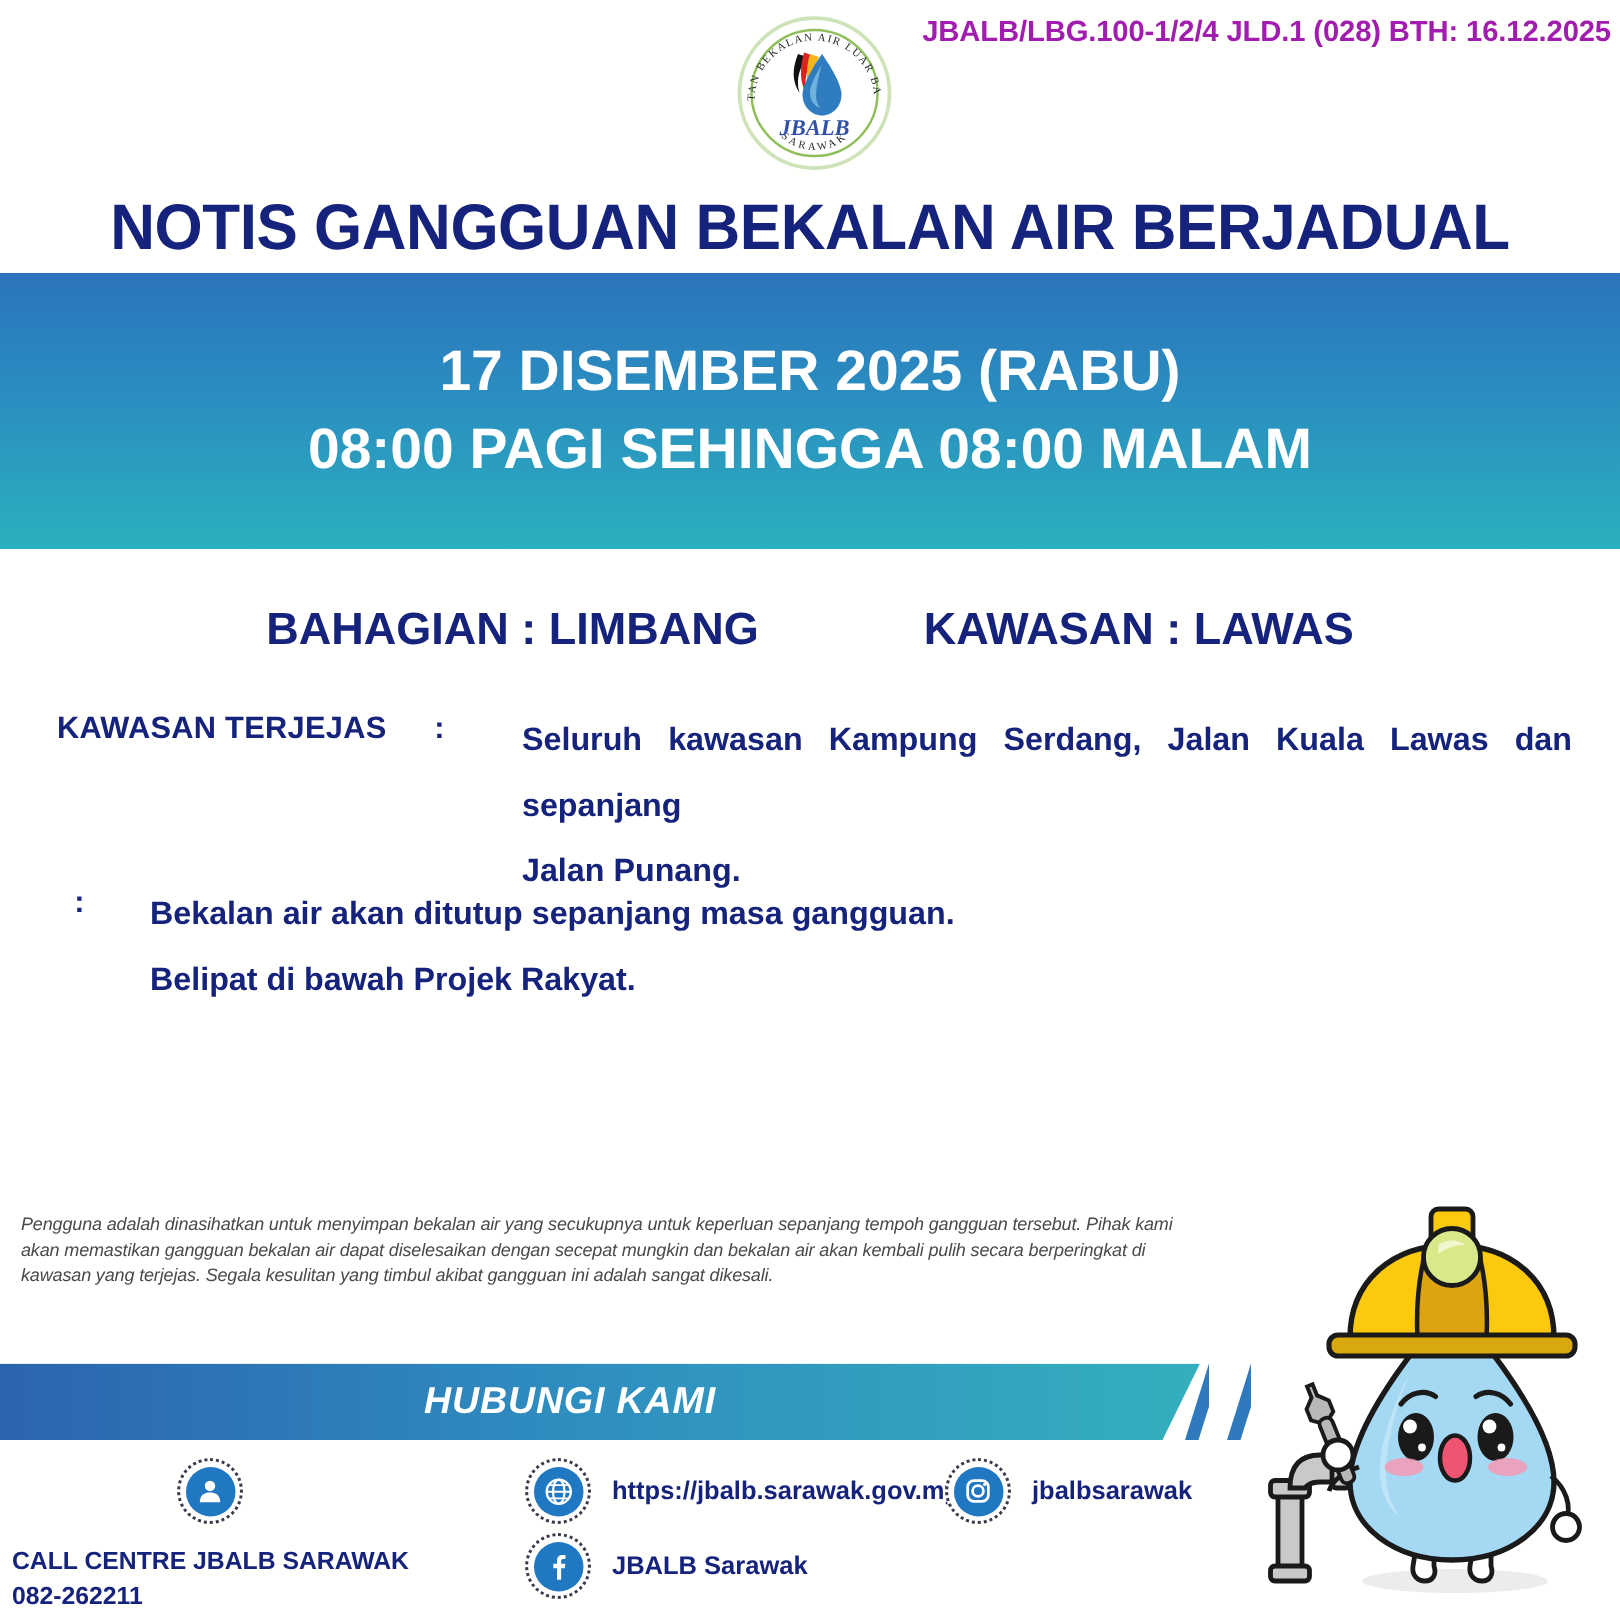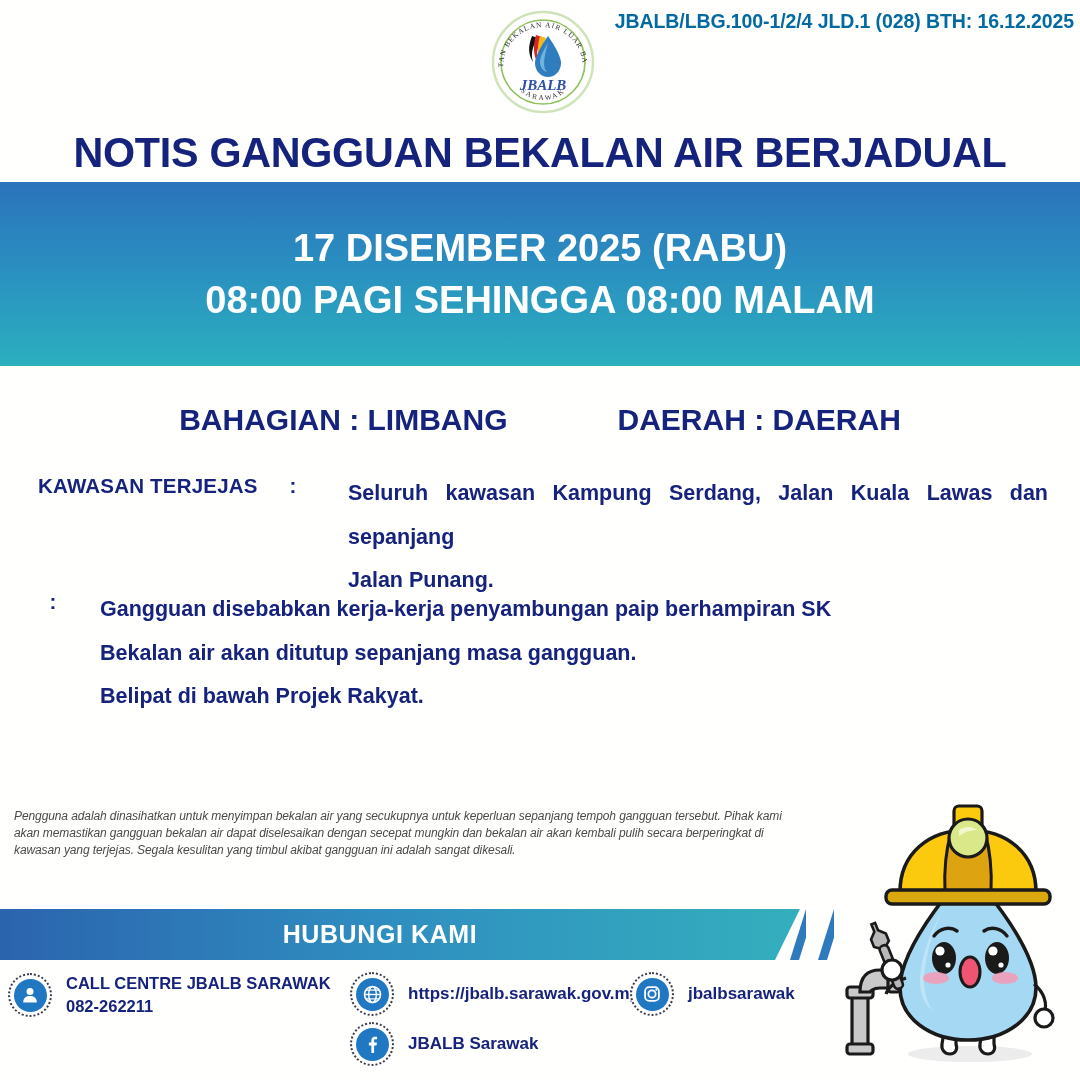--- a/index.html
+++ b/index.html
@@ -14,21 +14,21 @@
     width: 1080px; height: 1080px;
     background: #fffffe;
   }
 
   
   #ref-no {
     position: absolute;
     top: 10px; right: 6px;
     font-size: 19.5px;
     font-weight: bold;
-    color: #0369a1;
+    color: #a21caf;
     letter-spacing: -0.1px;
     white-space: nowrap;
   }
   #logo-wrap {
     position: absolute;
     left: 488px; top: 10px;
     width: 110px; height: 105px;
   }
 
   
@@ -127,21 +127,21 @@
     font-style: italic;
     color: #4a4a4a;
     line-height: 1.42;
     letter-spacing: -0.1px;
   }
 
   
   #contact-banner-wrap {
     position: absolute;
     left: 0; top: 909px;
-    width: 900px; height: 38px;
+    width: 900px; height: 38px; font-style: italic;
   }
   #contact-banner {
     position: absolute;
     left: 0; top: 0;
     width: 800px; height: 51px;
     background: linear-gradient(90deg,#2b64ae 0%, #2f8ec0 48%, #34afbd 100%);
     clip-path: polygon(0 0, 800px 0, 775px 51px, 0 51px);
   }
   #contact-banner-title {
     position: absolute;
@@ -163,21 +163,21 @@
   #slash-1 { left: 790px; }
   #slash-2 { left: 818px; }
 
   
   .contact-item {
     position: absolute;
     display: flex;
     align-items: center;
     gap: 14px;
   }
-  #contact-call { left: 8px;   top: 972px; }
+  #contact-call { left: 8px;   top: 972px; flex-direction: column; }
   #contact-web  { left: 350px; top: 972px; }
   #contact-ig   { left: 630px; top: 972px; }
   #contact-fb   { left: 350px; top: 1022px; }
 
   .c-icon {
     width: 44px; height: 44px;
     border-radius: 50%;
     border: 2.2px dotted #3a3a4a;
     display: flex; align-items: center; justify-content: center;
     flex: 0 0 auto;
@@ -241,36 +241,35 @@
 
   <div id="main-title">NOTIS GANGGUAN BEKALAN AIR BERJADUAL</div>
 
   <div id="date-banner">
     <div class="banner-line">17 DISEMBER 2025 (RABU)</div>
     <div class="banner-line">08:00 PAGI SEHINGGA 08:00 MALAM</div>
   </div>
 
   <div id="location-row">
     <span>BAHAGIAN : LIMBANG</span>
-    <span>DAERAH : DAERAH</span>
+    <span>KAWASAN : LAWAS</span>
   </div>
 
   <div class="detail-block" id="block-kawasan">
     <div class="detail-label">KAWASAN TERJEJAS</div>
     <div class="detail-colon">:</div>
     <div class="detail-body">
       <p>Seluruh kawasan Kampung Serdang, Jalan Kuala Lawas dan sepanjang</p>
       <p class="nojust">Jalan Punang.</p>
     </div>
   </div>
 
   <div class="detail-block" id="block-huraian">
     <div class="detail-colon">:</div>
     <div class="detail-body">
-      <p>Gangguan disebabkan kerja-kerja penyambungan paip berhampiran SK</p>
       <p class="nojust">Bekalan air akan ditutup sepanjang masa gangguan.</p>
       <p class="nojust">Belipat di bawah Projek Rakyat.</p>
     </div>
   </div>
 
   <div id="disclaimer">Pengguna adalah dinasihatkan untuk menyimpan bekalan air yang secukupnya untuk keperluan sepanjang tempoh gangguan tersebut. Pihak kami akan memastikan gangguan bekalan air dapat diselesaikan dengan secepat mungkin dan bekalan air akan kembali pulih secara berperingkat di kawasan yang terjejas. Segala kesulitan yang timbul akibat gangguan ini adalah sangat dikesali.</div>
 
   <div id="contact-banner-wrap">
     <div id="contact-banner"></div>
     <div id="contact-banner-title">HUBUNGI KAMI</div>

